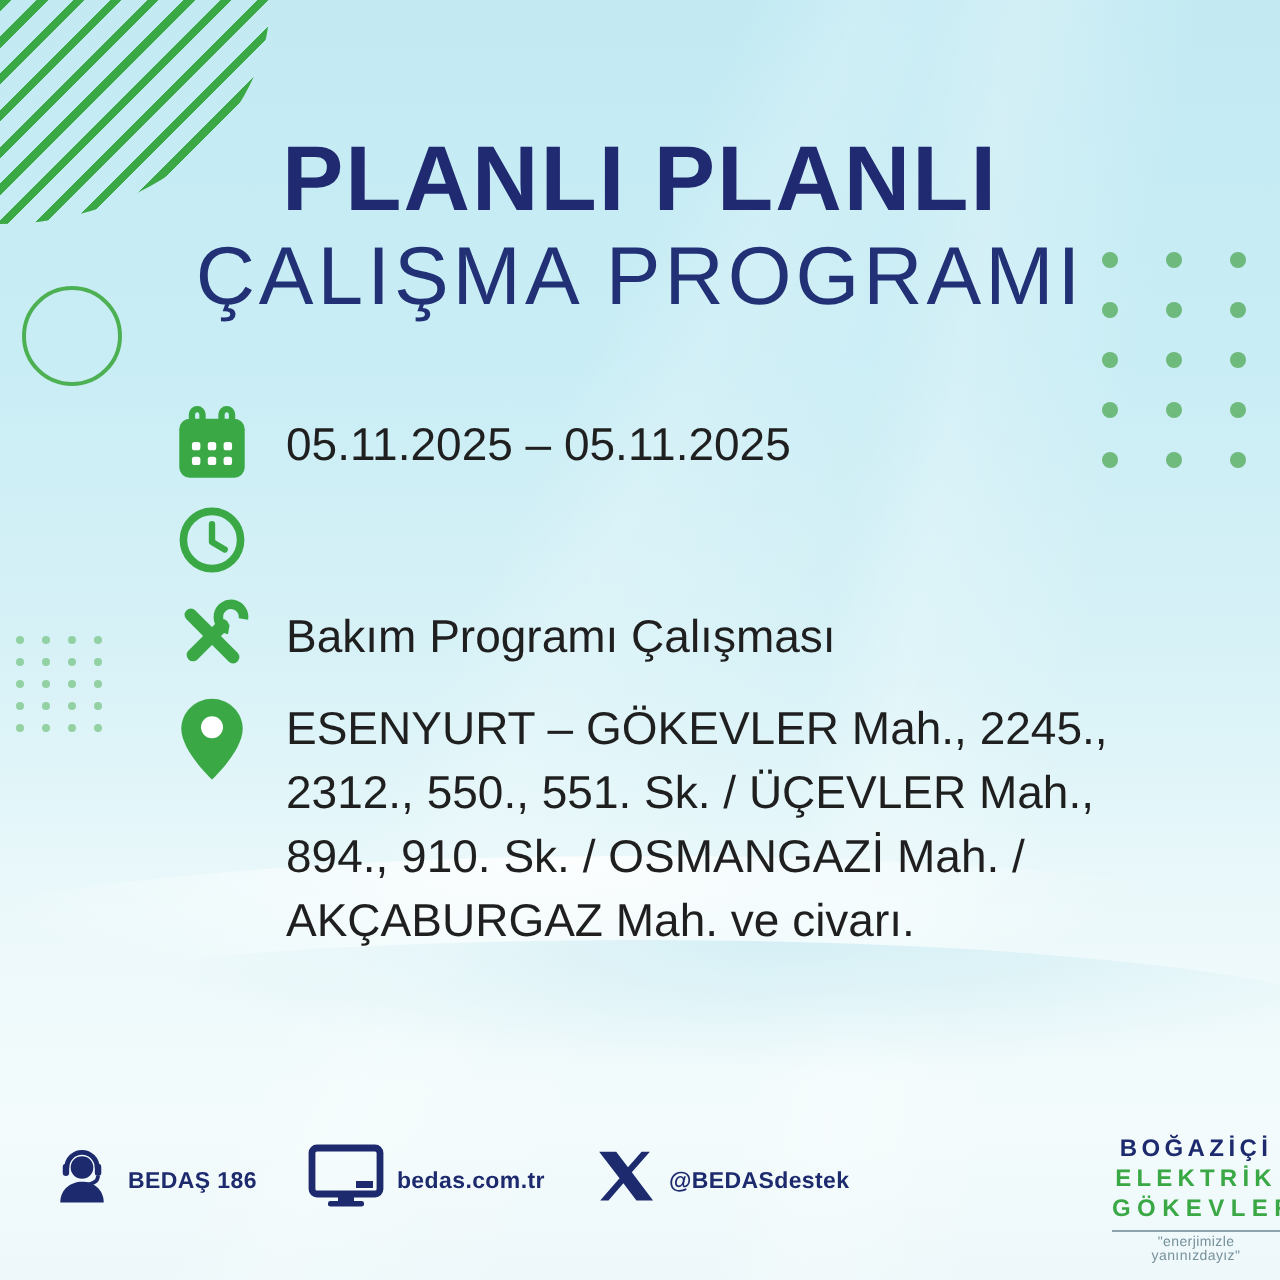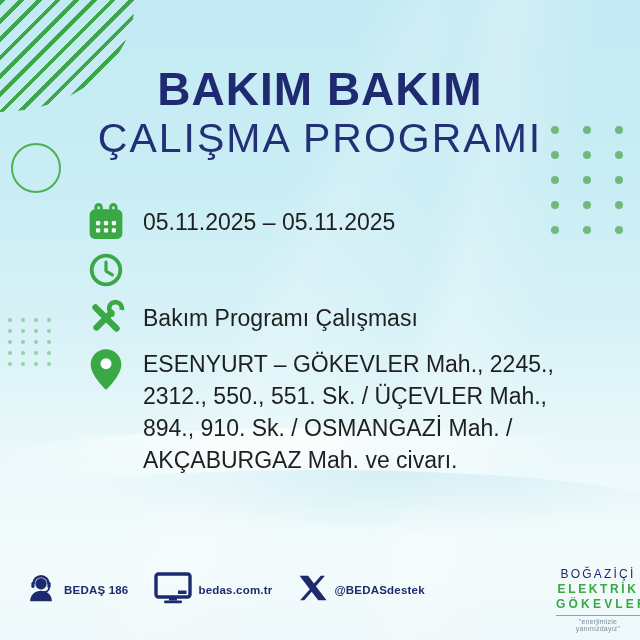--- a/index.html
+++ b/index.html
@@ -39,21 +39,21 @@
   .row{display:flex;gap:17px;margin-bottom:11px;align-items:center;}
   .row.top{align-items:flex-start;justify-content:flex-end;}
   .row-icon{flex:0 0 40px;display:flex;justify-content:center;}
   .row-text{color:#1f1f1f;font-size:23px;line-height:32px;}
 
   
   .contacts{position:absolute;left:24px;top:572px;display:flex;gap:26px;}
   .contact{display:flex;flex-direction:row;align-items:center;gap:6px;cursor:pointer;}
   .contact-label{color:#1d2b6e;font-size:11.5px;font-weight:600;letter-spacing:.2px;}
   .logo{position:absolute;left:556px;top:567px;width:84px;text-align:center;}
-  .logo-l1{color:#1d2b6e;font-size:12px;font-weight:400;letter-spacing:2.2px;line-height:15px;text-align:center;}
+  .logo-l1{color:#1d2b6e;font-size:12px;font-weight:700;letter-spacing:2.2px;line-height:15px;text-align:center;}
   .logo-l2{color:#3aa845;font-size:12px;font-weight:800;letter-spacing:2.6px;line-height:15px;}
   .logo-l3{color:#3aa845;font-size:12px;font-weight:800;letter-spacing:3.2px;line-height:15px;}
   .logo-rule{border:none;border-top:1px solid #8fa3ad;margin:3px 0 2px 0;}
   .logo-tag{color:#76919c;font-size:7px;letter-spacing:.2px;}
 </style>
 </head>
 <body>
 
 <div class="canvas">
   <div class="sheen"></div>
@@ -96,21 +96,21 @@
       <i></i>
       <i></i>
       <i></i>
       <i></i>
       <i></i>
       <i></i>
       <i></i>
       <i></i>
   </div>
 
-  <div class="title">BAKIM BAKIM</div>
+  <div class="title">PLANLI PLANLI</div>
   <div class="subtitle">ÇALIŞMA PROGRAMI</div>
 
   <div class="info">
 
     <div class="row">
       <span class="row-icon">
         <svg width="36" height="38" viewBox="0 0 34 36">
           <rect x="1.5" y="6" width="31" height="28" rx="5" fill="#3aa845"></rect>
           <rect x="7.5" y="1.5" width="5" height="9" rx="2.5" fill="none" stroke="#3aa845" stroke-width="3"></rect>
           <rect x="21.5" y="1.5" width="5" height="9" rx="2.5" fill="none" stroke="#3aa845" stroke-width="3"></rect>

